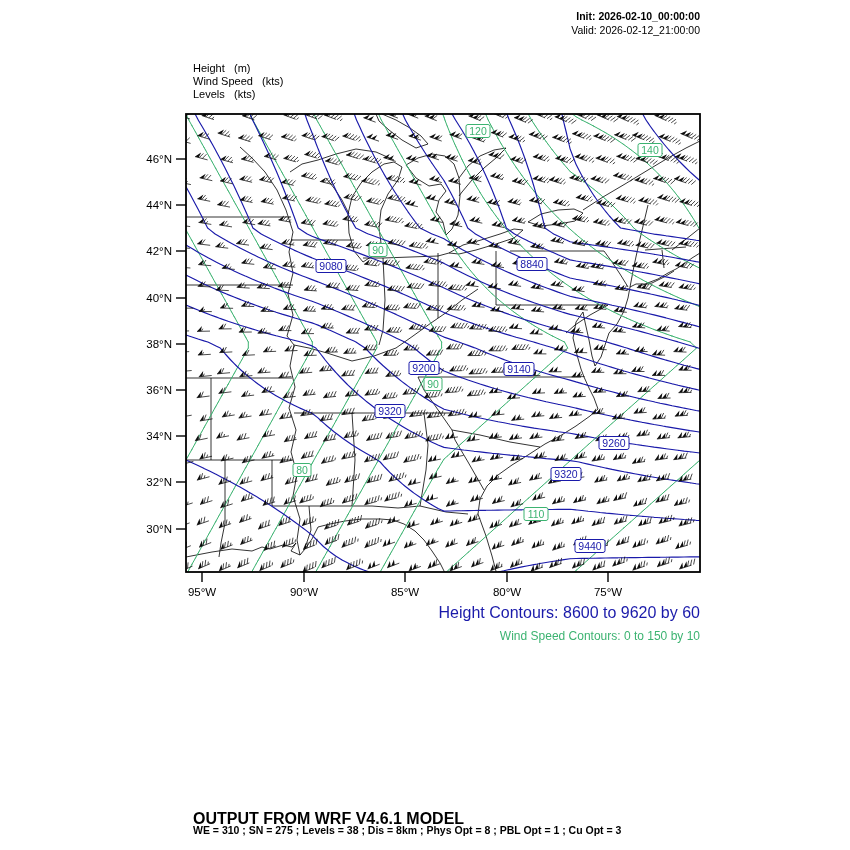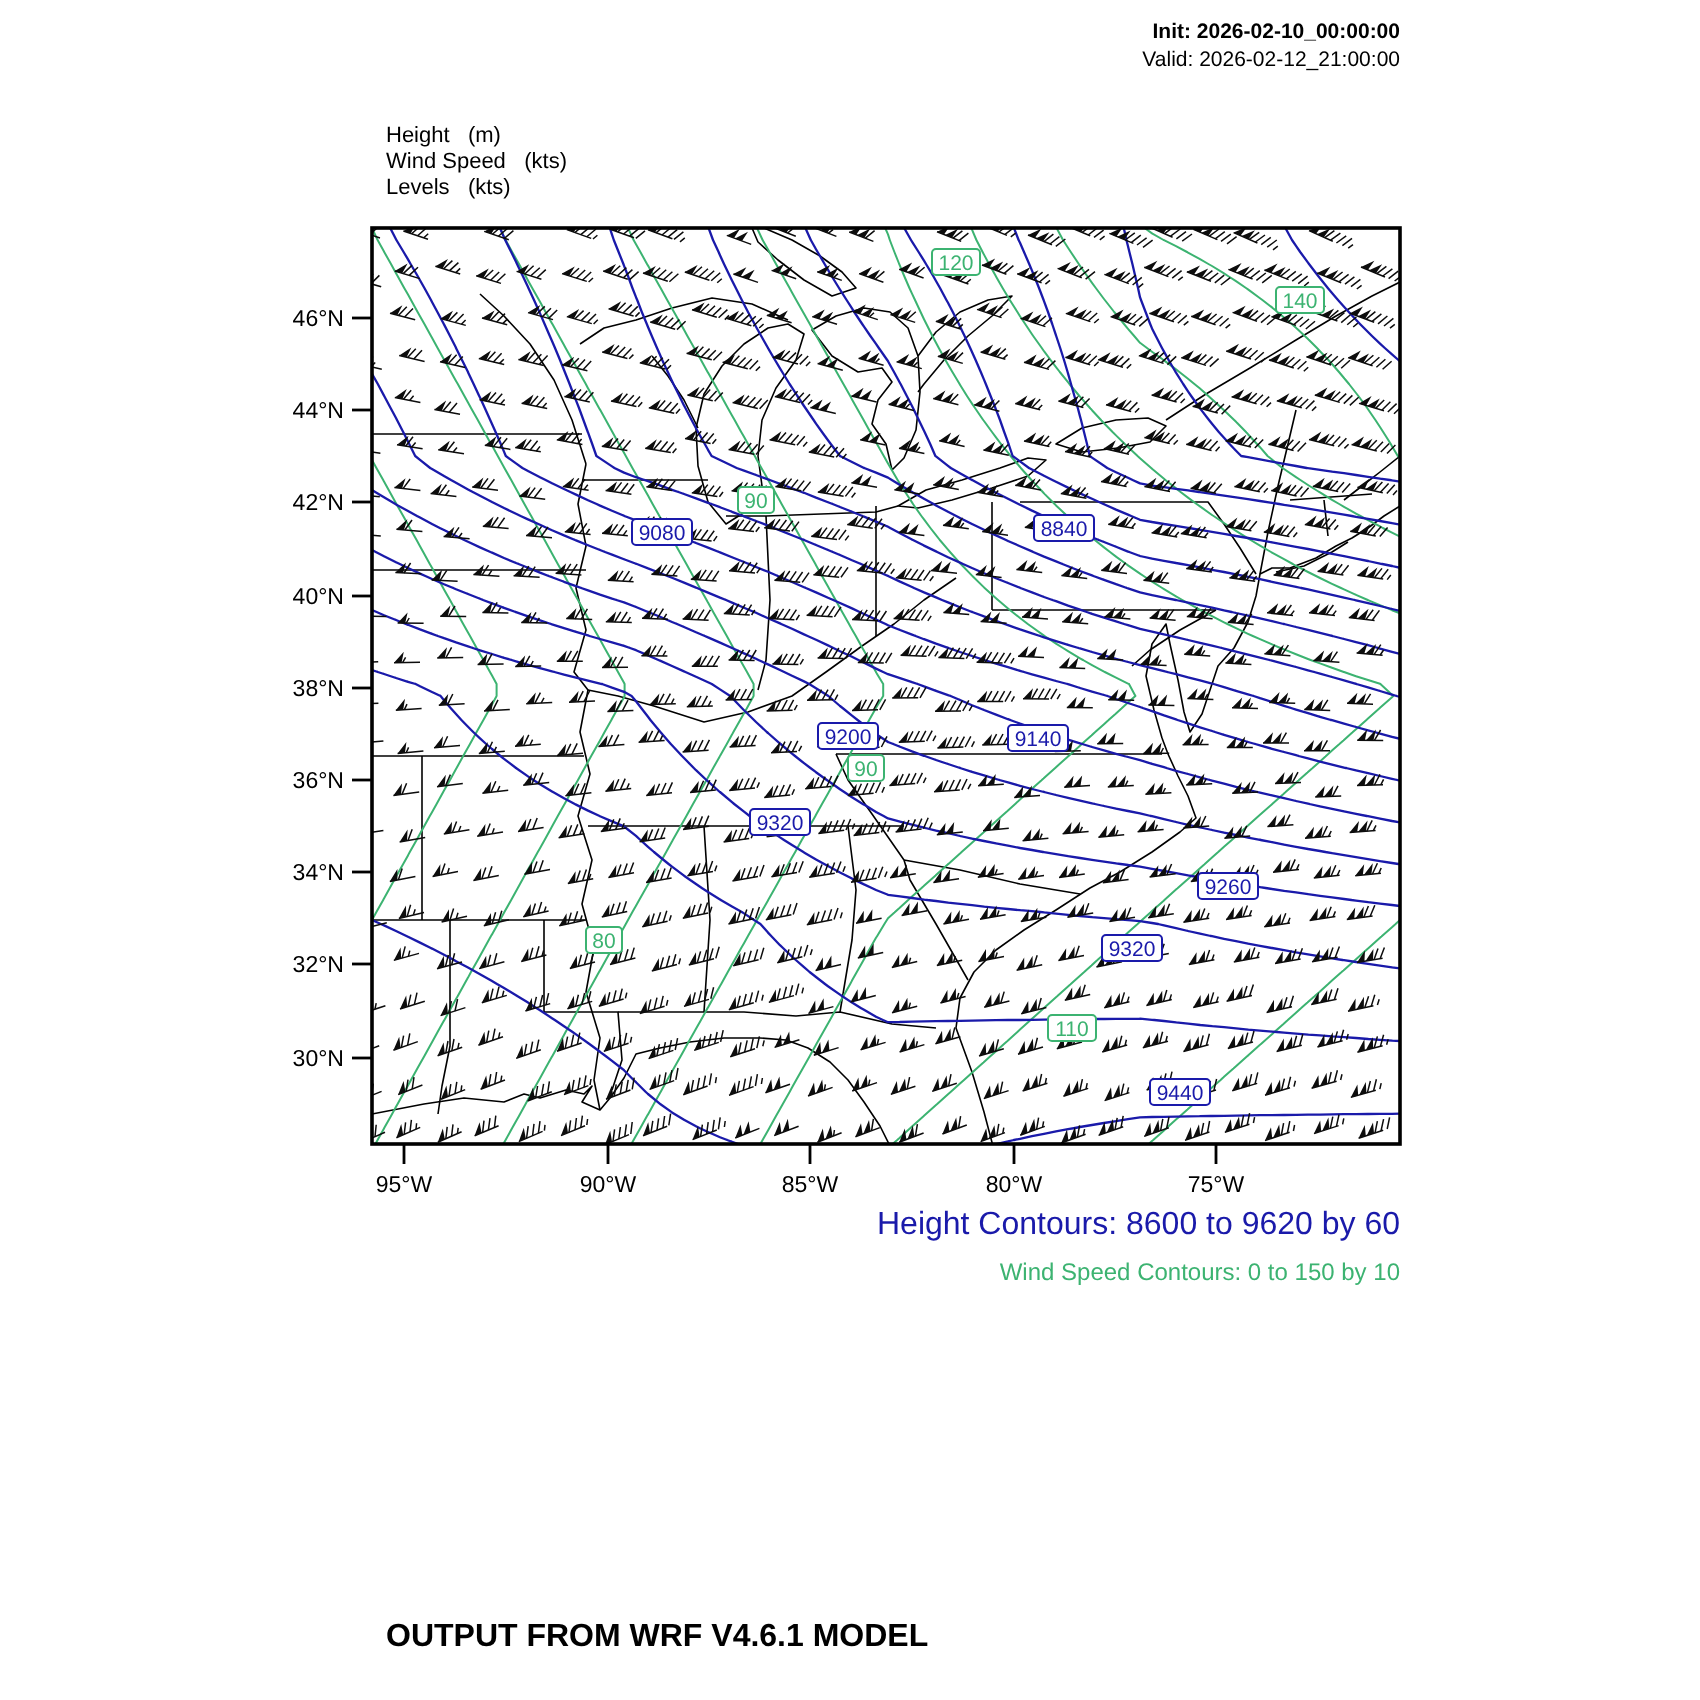--- a/index.html
+++ b/index.html
@@ -149,13 +149,14 @@
         <text x="507" y="596" text-anchor="middle" font-size="11.5px" fill="#000">80°W</text>
         <line x1="608" y1="572" x2="608" y2="582" stroke="#000" stroke-width="1.4"></line>
         <text x="608" y="596" text-anchor="middle" font-size="11.5px" fill="#000">75°W</text>
       </g>
     </svg>
 
   <div class="abs" id="caption-height" style="color: rgb(26, 26, 170);">Height Contours: 8600 to 9620 by 60</div>
   <div class="abs" id="caption-wind" style="color: rgb(60, 179, 113);">Wind Speed Contours: 0 to 150 by 10</div>
 
   <div class="abs" id="footer1">OUTPUT FROM WRF V4.6.1 MODEL</div>
+  <div class="abs" id="footer2">WE = 310 ; SN = 275 ; Levels = 38 ; Dis = 8km ; Phys Opt = 8 ; PBL Opt = 1 ; Cu Opt = 3</div>
 </div>
 
 </body></html>

